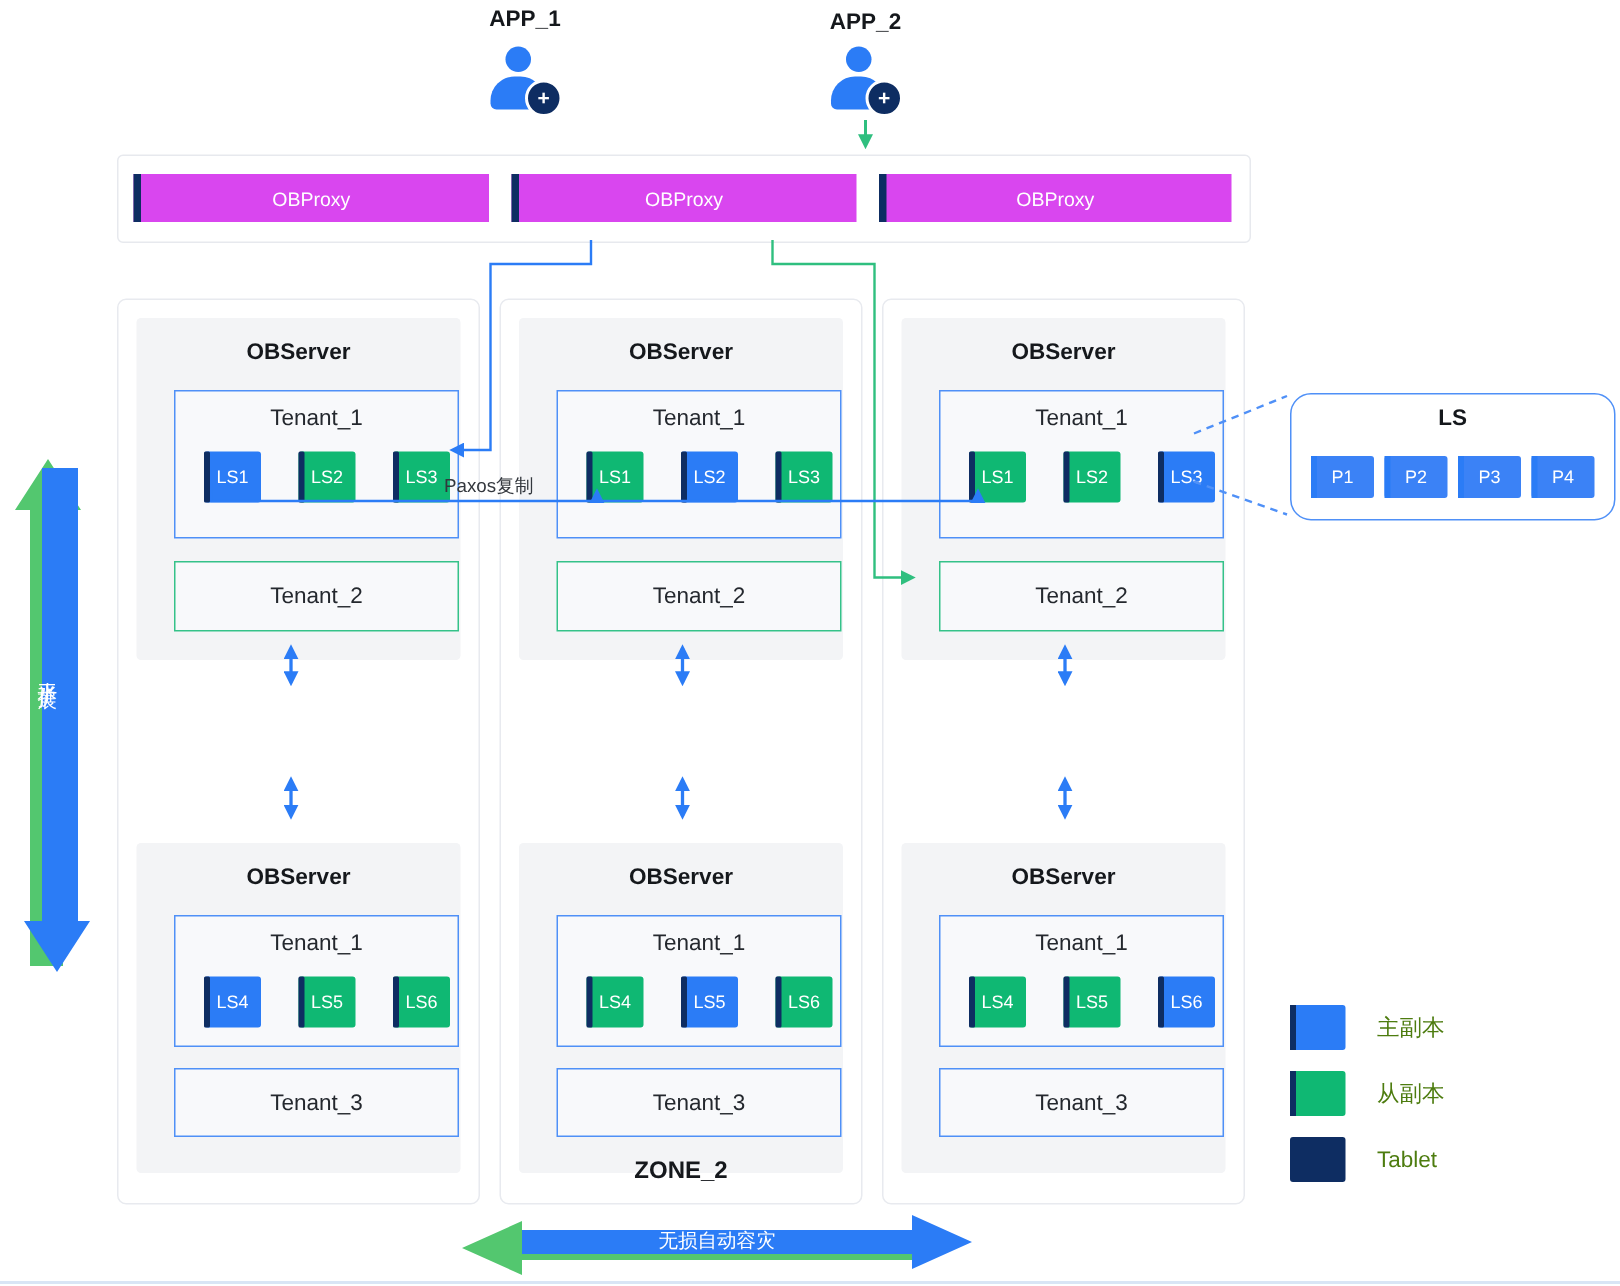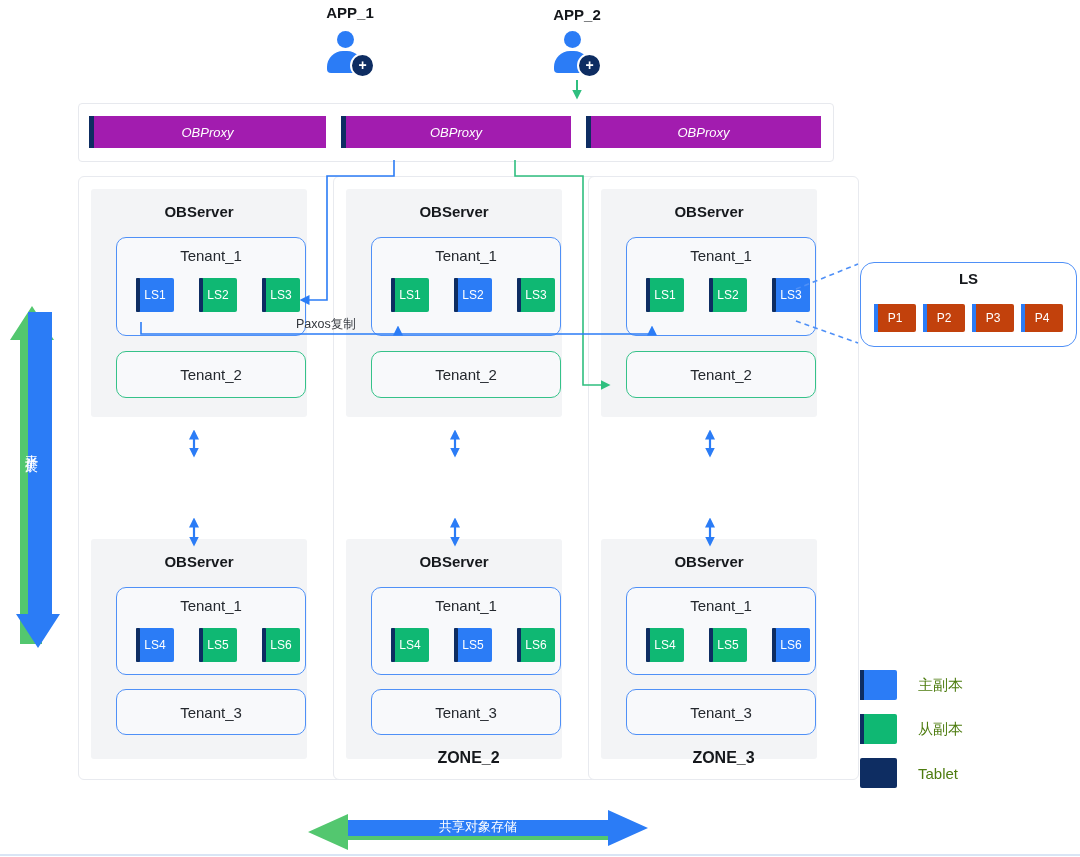--- a/index.html
+++ b/index.html
@@ -11,30 +11,30 @@
   
   .app-label{width:100px;text-align:center;font-weight:700;font-size:15px;color:#15181c;}
   .person{width:46px;height:48px;}
   .person .head{position:absolute;left:10px;top:1px;width:17px;height:17px;border-radius:50%;background:#2b7cf6;}
   .person .body{position:absolute;left:0;top:21px;width:36px;height:22px;border-radius:16px 16px 4px 4px;background:#2b7cf6;}
   .person .badge{position:absolute;left:23px;top:23px;width:21px;height:21px;border-radius:50%;background:#0e2d62;
                  border:2px solid #fff;color:#fff;font-size:14px;font-weight:700;line-height:20px;text-align:center;}
 
   
   .proxy-wrap{left:78px;top:103px;width:754px;height:57px;border:1px solid #e7e9ee;border-radius:4px;background:#fff;}
-  .proxy-box{position:absolute;top:12px;height:32px;background:#a21caf;color:#fff;font-size:13px;font-style:italic;}
+  .proxy-box{position:absolute;top:12px;height:32px;background:#d946ef;color:#fff;font-size:13px;}
   .proxy-box .stripe{position:absolute;left:0;top:0;bottom:0;width:5px;background:#0e2d62;}
 
   
-  .zone{position:absolute;top:176px;width:240px;height:602px;background:#fff;border:1px solid #e8eaef;border-radius:6px;padding-left:29px;}
+  .zone{position:absolute;top:199px;width:240px;height:602px;background:#fff;border:1px solid #e8eaef;border-radius:6px;}
   .observer{position:absolute;left:12px;width:216px;background:#f3f4f6;border-radius:3px;}
   .observer.upper{top:12px;height:228px;}
   .observer.lower{top:362px;height:220px;}
   .ob-title{margin-top:14px;text-align:center;font-weight:700;font-size:15px;color:#15181c;}
-  .tenant{position:absolute;left:25px;width:190px;background:#f8f9fb;border-radius:10px;box-sizing:border-box;}
+  .tenant{position:absolute;left:25px;width:190px;background:#f8f9fb;border-radius:0;box-sizing:border-box;}
   .tenant.blue{border:1px solid #4f90f7;}
   .tenant.green{border:1px solid #35c289;}
   .t1-upper{top:48px;height:99px;}
   .t1-lower{top:48px;height:88px;}
   .t2{top:162px;height:47px;}
   .t3{top:150px;height:46px;}
   .tenant-label{margin-top:9px;text-align:center;font-size:15px;color:#24282e;}
   .chip{position:absolute;top:40px;width:38px;height:34px;border-radius:2px;color:#fff;font-size:12px;}
   .chip .stripe{position:absolute;left:0;top:0;bottom:0;width:4px;background:#0e2d62;border-radius:1px;}
   .chip.c1{left:19px;} .chip.c2{left:82px;} .chip.c3{left:145px;}
@@ -43,21 +43,21 @@
   .tablet{background:#0e2d62;}
   .zone-name{position:absolute;left:0;top:572px;width:100%;text-align:center;font-weight:700;font-size:16px;color:#15181c;}
 
   
   .storage{left:90px;top:461px;width:728px;height:51px;background:#fff;border:1.5px solid #2ec184;border-radius:2px;
            font-size:14px;color:#24282e;z-index:5;}
 
   
   .ls-box{left:860px;top:262px;width:215px;height:83px;background:#fff;border:1.5px solid #4f90f7;border-radius:14px;z-index:5;}
   .ls-title{position:absolute;top:7px;width:100%;text-align:center;font-weight:700;font-size:15px;color:#15181c;}
-  .pchip{position:absolute;top:41px;width:42px;height:28px;background:#c2410c;border-radius:2px;color:#fff;font-size:12px;}
+  .pchip{position:absolute;top:41px;width:42px;height:28px;background:#3b82f6;border-radius:2px;color:#fff;font-size:12px;}
   .pchip .stripe{position:absolute;left:0;top:0;bottom:0;width:4px;background:#2b7cf6;}
   .p1{left:13px;} .p2{left:62px;} .p3{left:111px;} .p4{left:160px;}
 
   
   .legend-row{position:absolute;left:860px;height:34px;display:flex;align-items:center;}
   .swatch{position:relative;width:37px;height:30px;border-radius:2px;margin-right:21px;}
   .swatch.primary .stripe,.swatch.secondary .stripe{position:absolute;left:0;top:0;bottom:0;width:4px;background:#0e2d62;}
   .legend-label{font-size:15px;color:#4d7c0f;}
 
   
@@ -260,21 +260,20 @@
           </div>
         <div class="chip c3 center primary">
             <span class="stripe"></span>
             <span>LS6</span>
           </div>
       </div>
       <div class="tenant blue t3 center">
           <span class="tenant-label" style="margin:0;">Tenant_3</span>
         </div>
     </div>
-    <div class="zone-name">ZONE_3</div>
   </div>
 
 
   <div class="abs paxos-label">Paxos复制</div>
 
   <div class="abs ls-box">
     <div class="ls-title">LS</div>
     <div class="pchip p1 center">
         <span class="stripe"></span>
         <span>P1</span>
@@ -313,16 +312,16 @@
   <svg class="abs" style="left:6px;top:306px;z-index:7;" width="56" height="342" viewBox="0 0 56 342">
     <path d="M26,0 L48,34 L36,34 L36,338 L14,338 L14,34 L4,34 Z" fill="#53c76f"></path>
     <path d="M32,342 L10,308 L22,308 L22,6 L46,6 L46,308 L54,308 Z" fill="#2b7cf6"></path>
   </svg>
   <div class="abs vtext">水平扩展</div>
 
   <svg class="abs" style="left:308px;top:810px;z-index:7;" width="340" height="42" viewBox="0 0 340 42">
     <path d="M0,22 L40,4 L40,14 L300,14 L300,30 L40,30 L40,40 Z" fill="#53c76f"></path>
     <path d="M340,18 L300,0 L300,10 L40,10 L40,26 L300,26 L300,36 Z" fill="#2b7cf6"></path>
   </svg>
-  <div class="abs harrow-label">共享对象存储</div>
+  <div class="abs harrow-label">无损自动容灾</div>
 
   <div class="abs bottom-line"></div>
 </div>
 
 </body></html>

